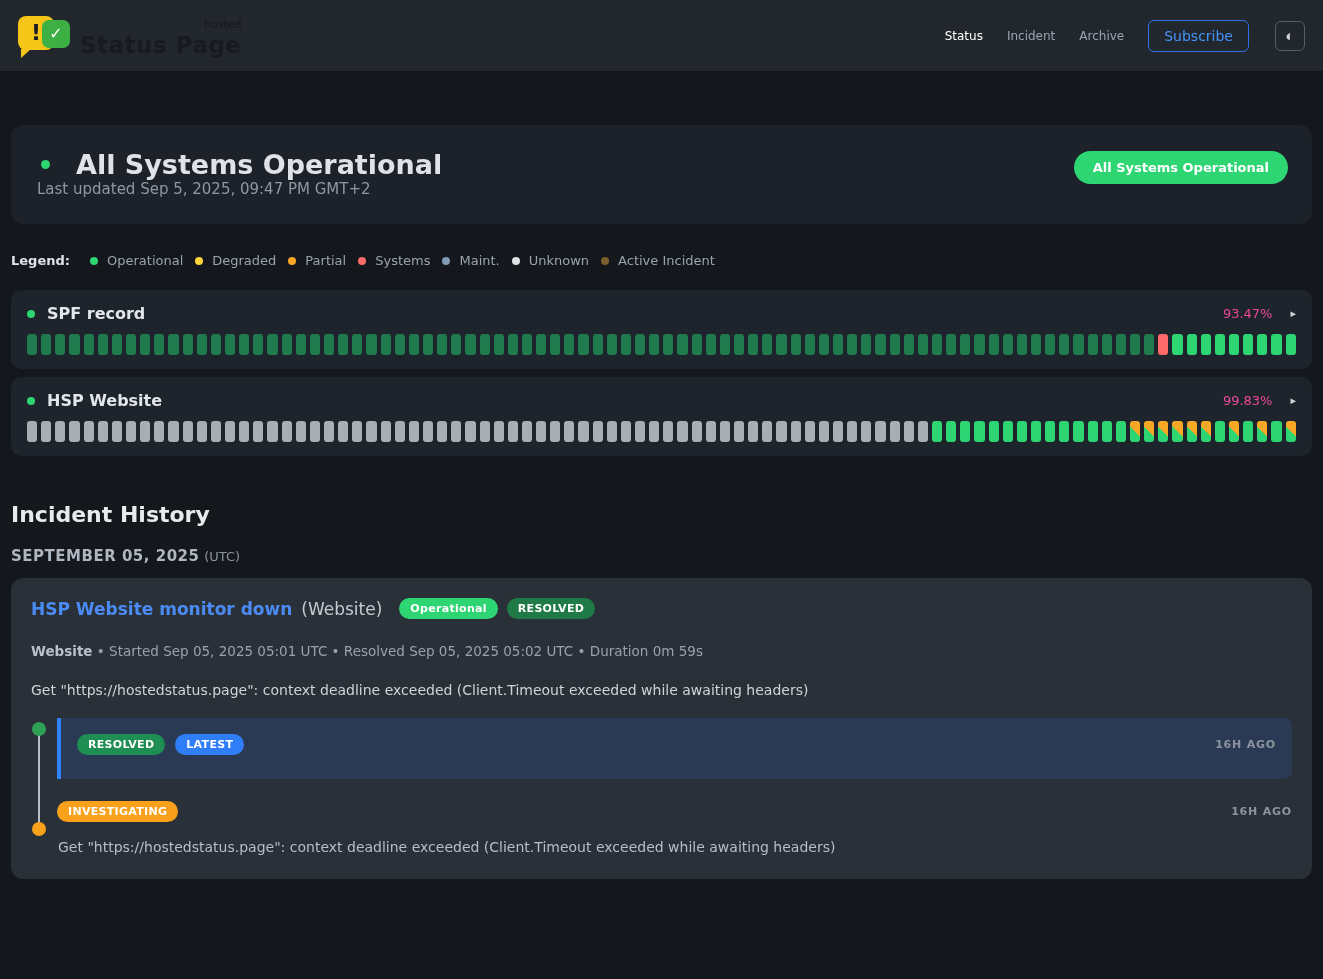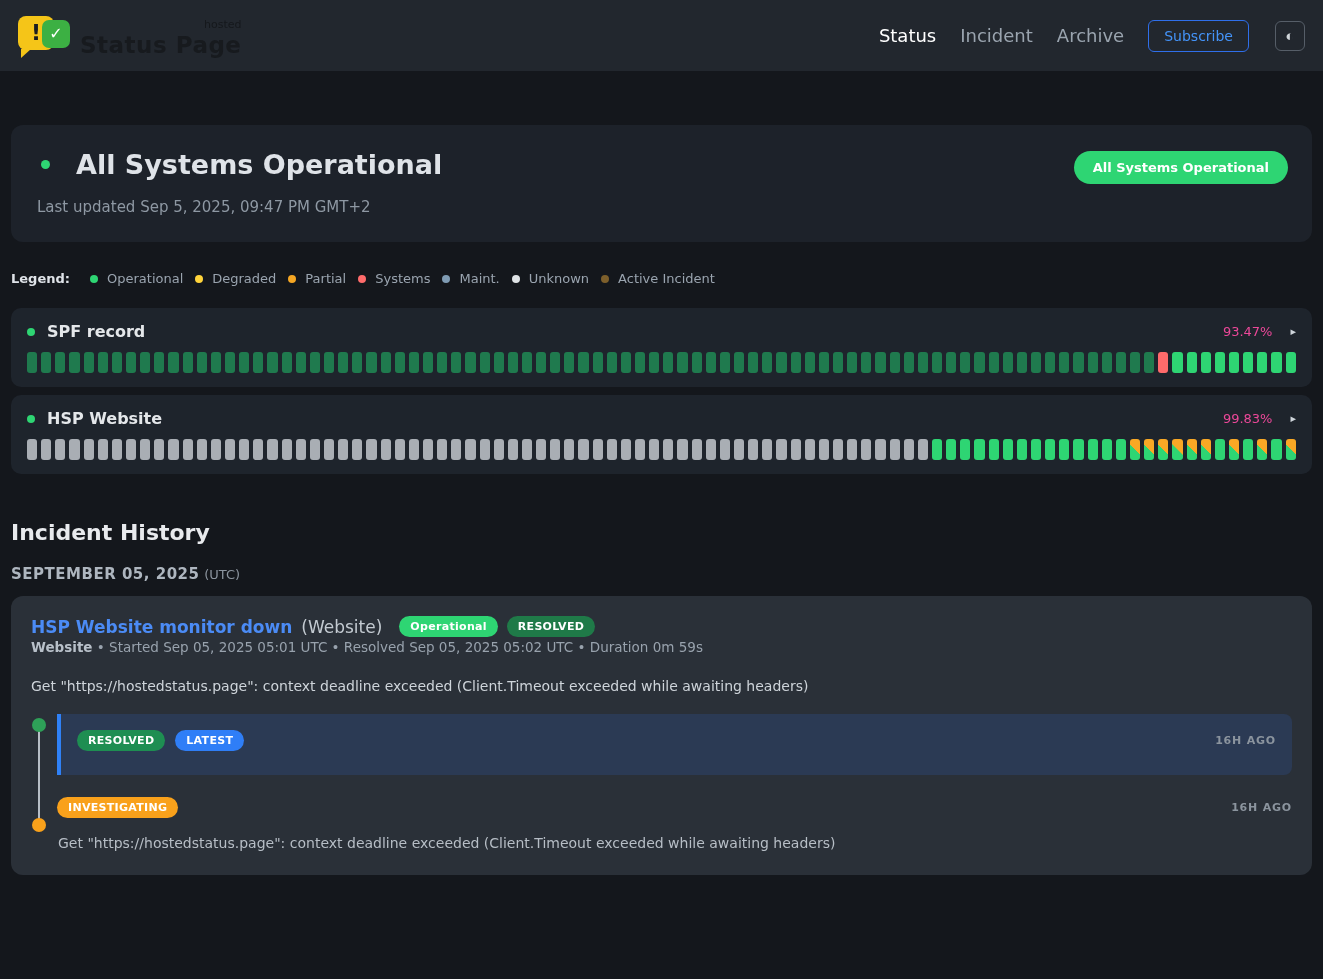--- a/index.html
+++ b/index.html
@@ -31,21 +31,21 @@
   .logo-check {
     position:absolute; left:24px; top:6px; width:28px; height:28px;
     background:#3cb043; border-radius:7px;
     display:flex; align-items:center; justify-content:center;
     color:#fff; font-size:16px; font-weight:bold;
   }
   .brand-text { position:relative; padding-top:10px; }
   .brand-name { font-size:23px; font-weight:bold; color:#171a1e; letter-spacing:.5px; }
   .brand-sup { position:absolute; top:-4px; right:0; font-size:11px; color:#15181c; }
   .nav { display:flex; align-items:center; gap:24px; }
-  .nav-link { font-size:18px; color:#9aa4af; text-decoration:none; cursor:pointer; }
+  .nav-link { font-size:12px; color:#9aa4af; text-decoration:none; cursor:pointer; }
   .nav-link.active { color:#ffffff; }
   .subscribe-btn {
     background:transparent; border:1px solid #2f6feb; color:#4493f8;
     font-size:14px; padding:7px 15px; border-radius:6px; cursor:pointer;
     font-family:inherit;
   }
   .theme-btn {
     width:30px; height:30px; border-radius:6px; border:1px solid #565e68;
     background:transparent; color:#d0d5da; font-size:15px; cursor:pointer;
     display:flex; align-items:center; justify-content:center; margin-left:2px;
@@ -54,21 +54,21 @@
   .container { padding:0 11px; }
   
   .hero-card {
     margin-top:54px; background:#1d222a; border-radius:12px;
     padding:24px 26px 26px 26px; position:relative;
   }
   .hero-top { display:flex; align-items:center; }
   .dot { width:8px; height:8px; border-radius:50%; display:inline-block; flex:none; }
   .hero-dot { width:9px; height:9px; margin-left:4px; }
   .hero-title { font-size:27px; font-weight:600; color:#dfe3e8; margin-left:26px; }
-  .hero-updated { margin-top:18px; margin-left:0; font-size:15px; color:#8e98a3; }
+  .hero-updated { margin-left:0; font-size:15px; color:#8e98a3; }
   .hero-badge {
     position:absolute; right:24px; top:26px;
     color:#fff; font-size:13px; font-weight:bold;
     padding:9px 19px; border-radius:999px;
   }
   
   .legend { display:flex; align-items:center; gap:14px; margin-top:29px; padding-left:0; }
   .legend-label { font-size:13px; font-weight:bold; color:#dfe3e8; margin-right:6px; }
   .legend-item { display:flex; align-items:center; gap:9px; margin-right:12px; }
   .legend-item span.txt { font-size:13px; color:#9aa4af; }
@@ -97,21 +97,21 @@
     padding:20px 20px 24px 20px; margin-bottom:12px;
   }
   .incident-title-row { display:flex; align-items:center; gap:9px; flex-wrap:wrap; }
   .incident-link { color:#4b8bf5; font-size:17px; font-weight:bold; text-decoration:none; cursor:pointer; }
   .incident-suffix { color:#c3cad1; font-size:17px; }
   .badge {
     color:#fff; font-size:11px; font-weight:bold; border-radius:999px;
     padding:4px 11px; letter-spacing:.3px; display:inline-block;
   }
   .badge.op { margin-left:8px; }
-  .incident-meta { margin-top:2px; font-size:13.5px; color:#98a2ad; }
+  .incident-meta { margin-top:24px; font-size:13.5px; color:#98a2ad; }
   .incident-meta b { color:#b8c0c9; }
   .incident-desc { margin-top:23px; font-size:14px; color:#ced4da; }
   
   .timeline { position:relative; margin-top:20px; margin-left:4px; }
   .tl-line { position:absolute; left:3px; top:16px; width:2px; height:96px; background:#b7bec6; }
   .tl-dot { position:absolute; left:-3px; width:14px; height:14px; border-radius:50%; }
   .tl-dot.green { top:4px; }
   .tl-dot.orange { top:104px; }
   .latest-block {
     margin-left:22px; background:#2b3a54; border-left:4px solid #2f81f7;

